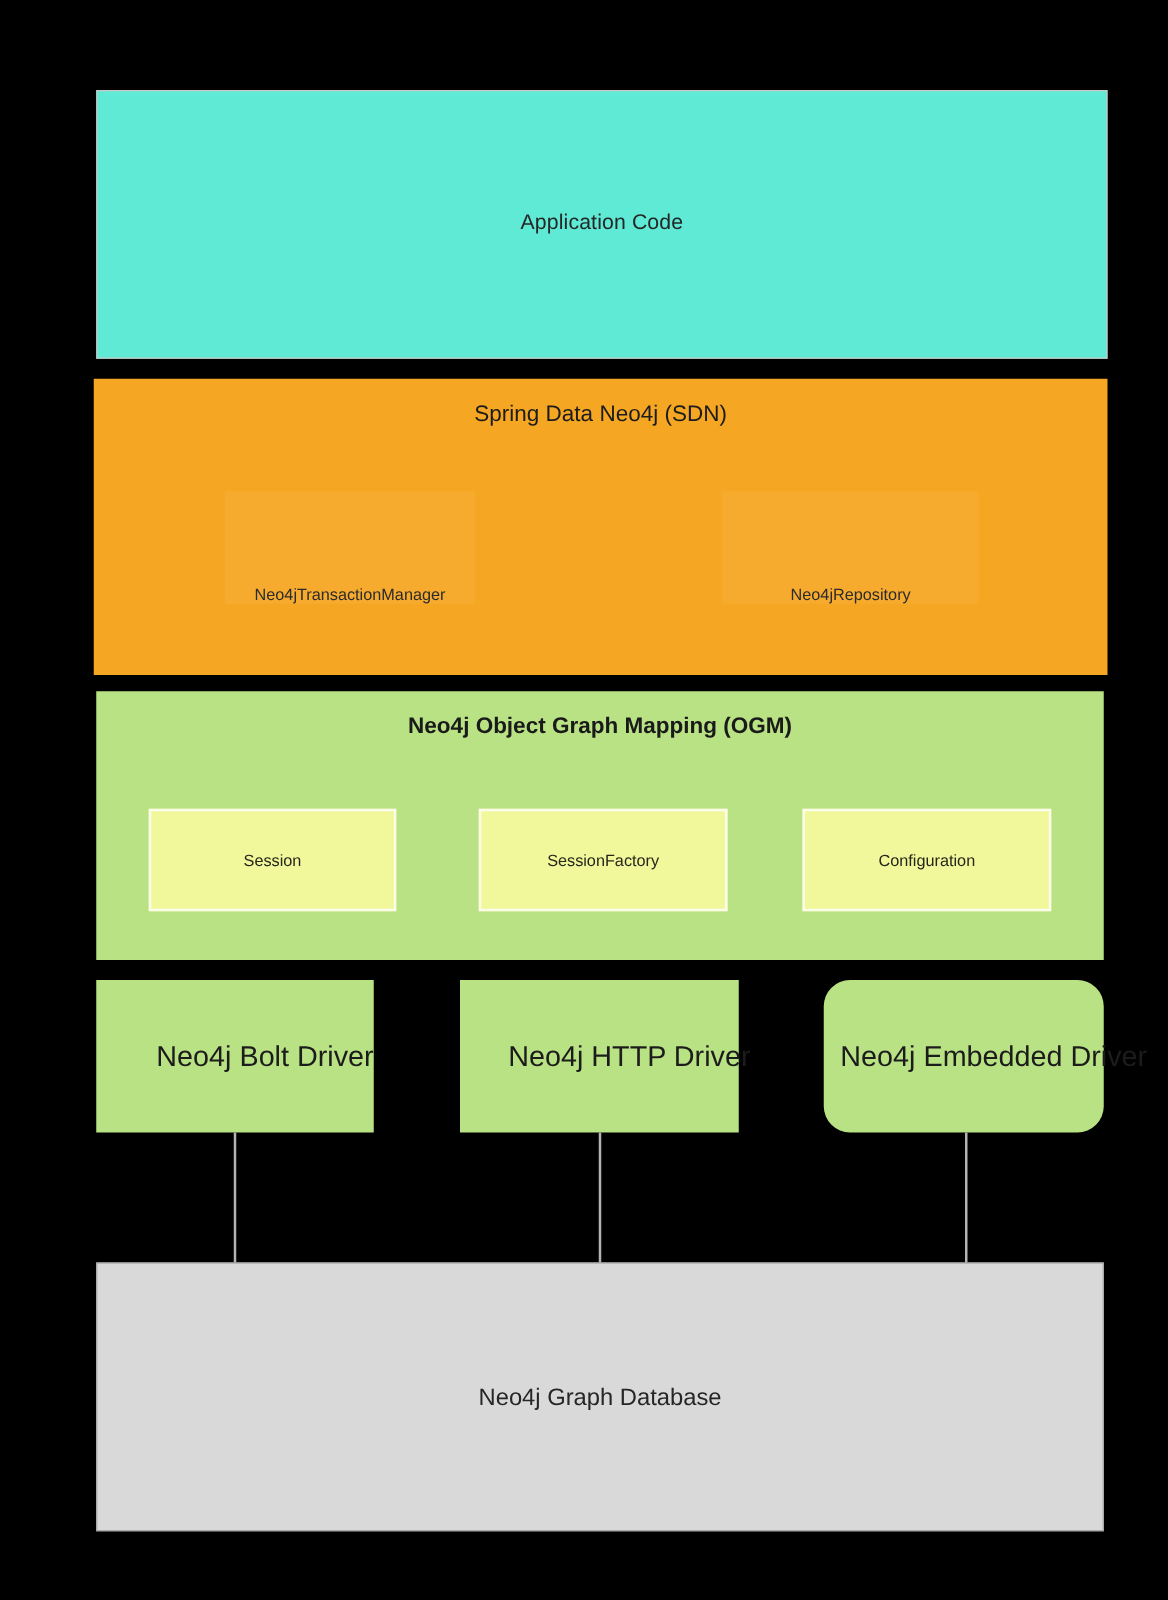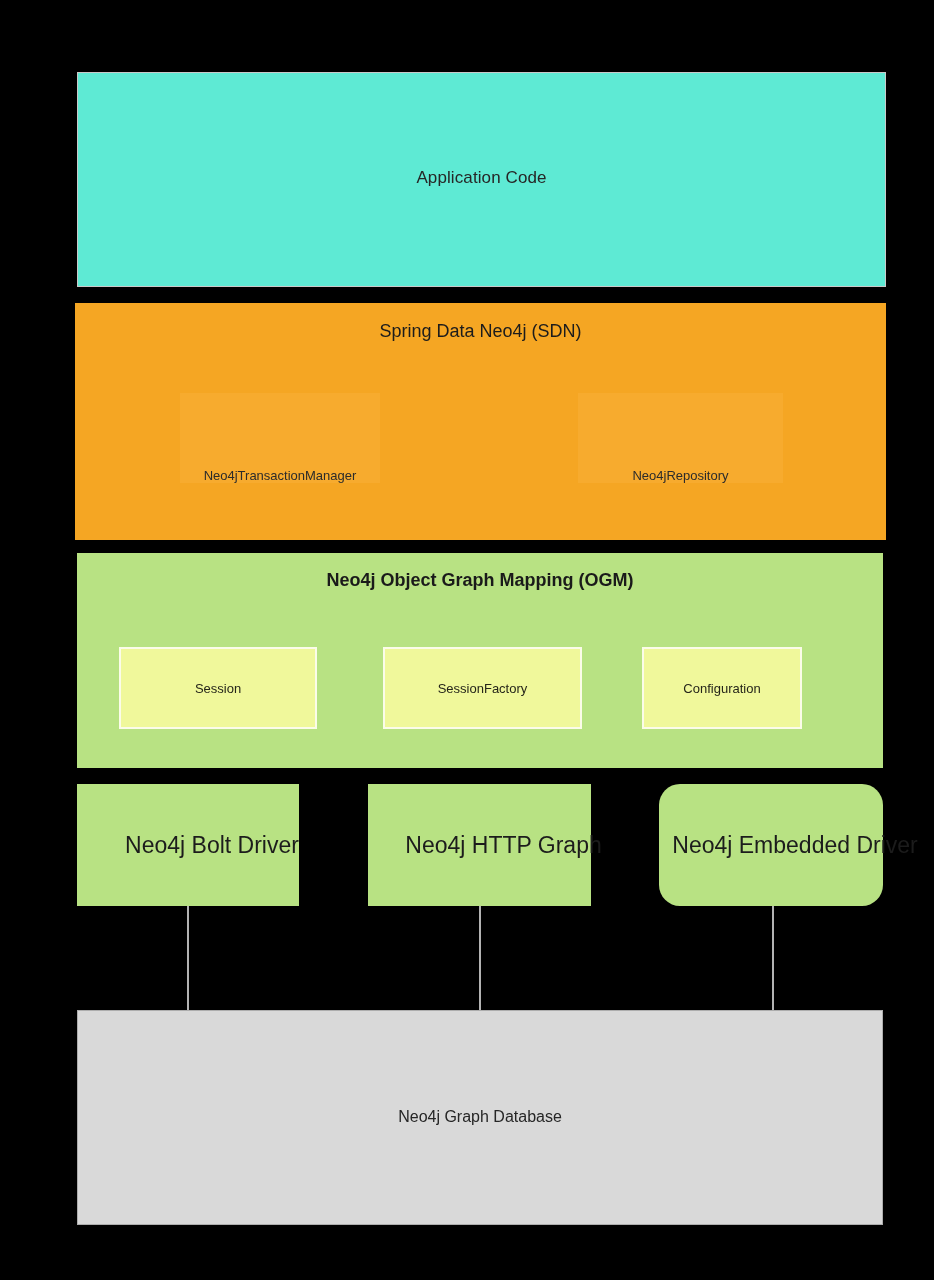--- a/index.html
+++ b/index.html
@@ -108,21 +108,21 @@
     border: 2px solid #fbfce9;
     box-sizing: border-box;
     display: flex;
     align-items: center;
     justify-content: center;
     font-size: 13px;
     color: #26261a;
   }
   .ogm-inner-1 { left: 42px;  width: 198px; }
   .ogm-inner-2 { left: 306px; width: 199px; }
-  .ogm-inner-3 { left: 565px; width: 160px; justify-content: center; }
+  .ogm-inner-3 { left: 565px; width: 199px; justify-content: center; }
 
   
   .driver {
     position: absolute;
     top: 784px;
     height: 122px;
     background: #b8e283;
     box-sizing: border-box;
     display: flex;
     align-items: center;
@@ -156,21 +156,21 @@
     height: 215px;
     background: #d9d9d9;
     border: 1px solid #adadad;
   }
   .db-label {
     position: absolute;
     left: 0;
     right: 0;
     top: 97px;
     text-align: center;
-    font-size: 16px;
+    font-size: 19px;
     color: #262626;
   }
 </style>
 </head>
 <body>
 
 <div id="diagram">
 
   <div class="layer app-layer">
     <div class="app-label">Application Code</div>
@@ -196,21 +196,21 @@
     </div>
     <div class="ogm-inner ogm-inner-3">
       <span>Configuration</span>
     </div>
   </div>
 
   <div class="driver driver-1">
     <span>Neo4j Bolt Driver</span>
   </div>
   <div class="driver driver-2">
-    <span>Neo4j HTTP Graph</span>
+    <span>Neo4j HTTP Driver</span>
   </div>
   <div class="driver driver-3">
     <span>Neo4j Embedded Driver</span>
   </div>
 
   <div class="connector connector-1"></div>
   <div class="connector connector-2"></div>
   <div class="connector connector-3"></div>
 
   <div class="layer db-layer">

